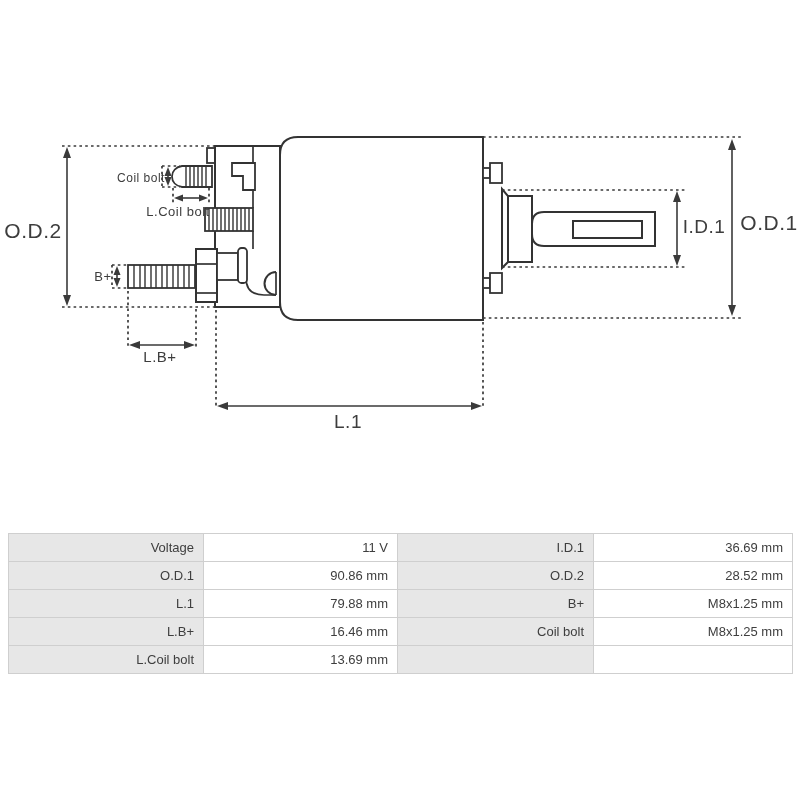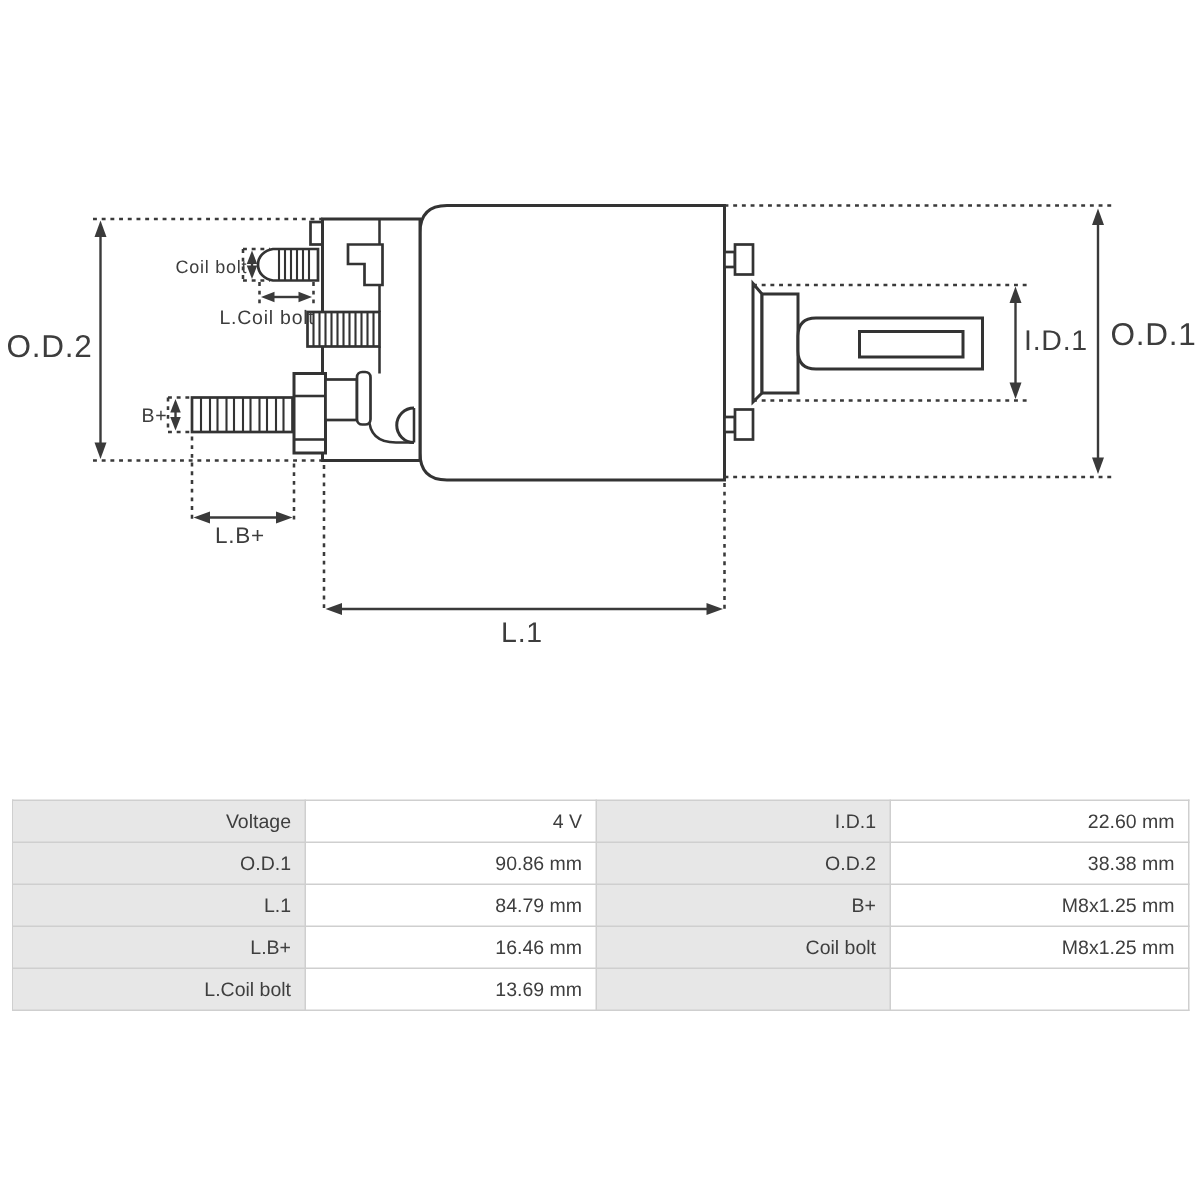--- a/index.html
+++ b/index.html
@@ -188,33 +188,33 @@
   <table id="spec">
     <colgroup>
       <col style="width:195px">
         <col style="width:194px">
         <col style="width:196px">
         <col style="width:199px">
     </colgroup>
     <tbody>
       <tr>
         <td class="lbl">Voltage</td>
-        <td class="val">4 V</td>
+        <td class="val">11 V</td>
         <td class="lbl">I.D.1</td>
-        <td class="val">22.60 mm</td>
+        <td class="val">36.69 mm</td>
       </tr>
       <tr>
         <td class="lbl">O.D.1</td>
         <td class="val">90.86 mm</td>
         <td class="lbl">O.D.2</td>
-        <td class="val">38.38 mm</td>
+        <td class="val">28.52 mm</td>
       </tr>
       <tr>
         <td class="lbl">L.1</td>
-        <td class="val">84.79 mm</td>
+        <td class="val">79.88 mm</td>
         <td class="lbl">B+</td>
         <td class="val">M8x1.25 mm</td>
       </tr>
       <tr>
         <td class="lbl">L.B+</td>
         <td class="val">16.46 mm</td>
         <td class="lbl">Coil bolt</td>
         <td class="val">M8x1.25 mm</td>
       </tr>
       <tr>

